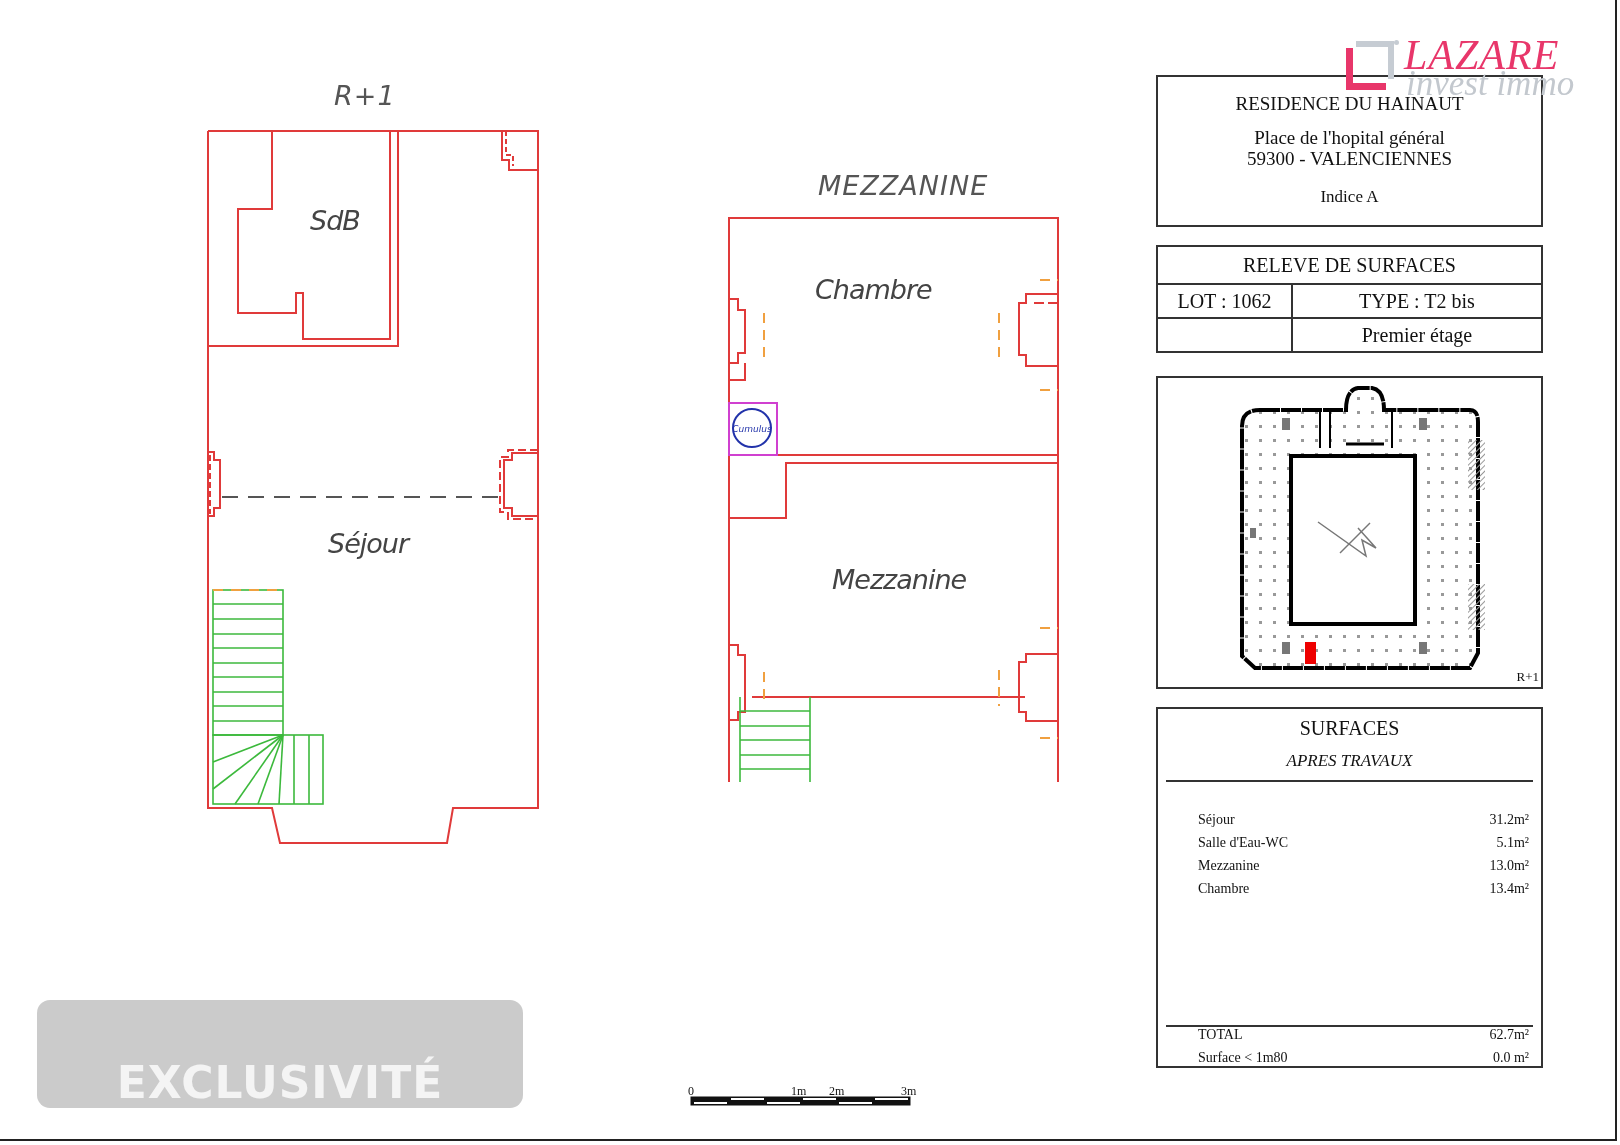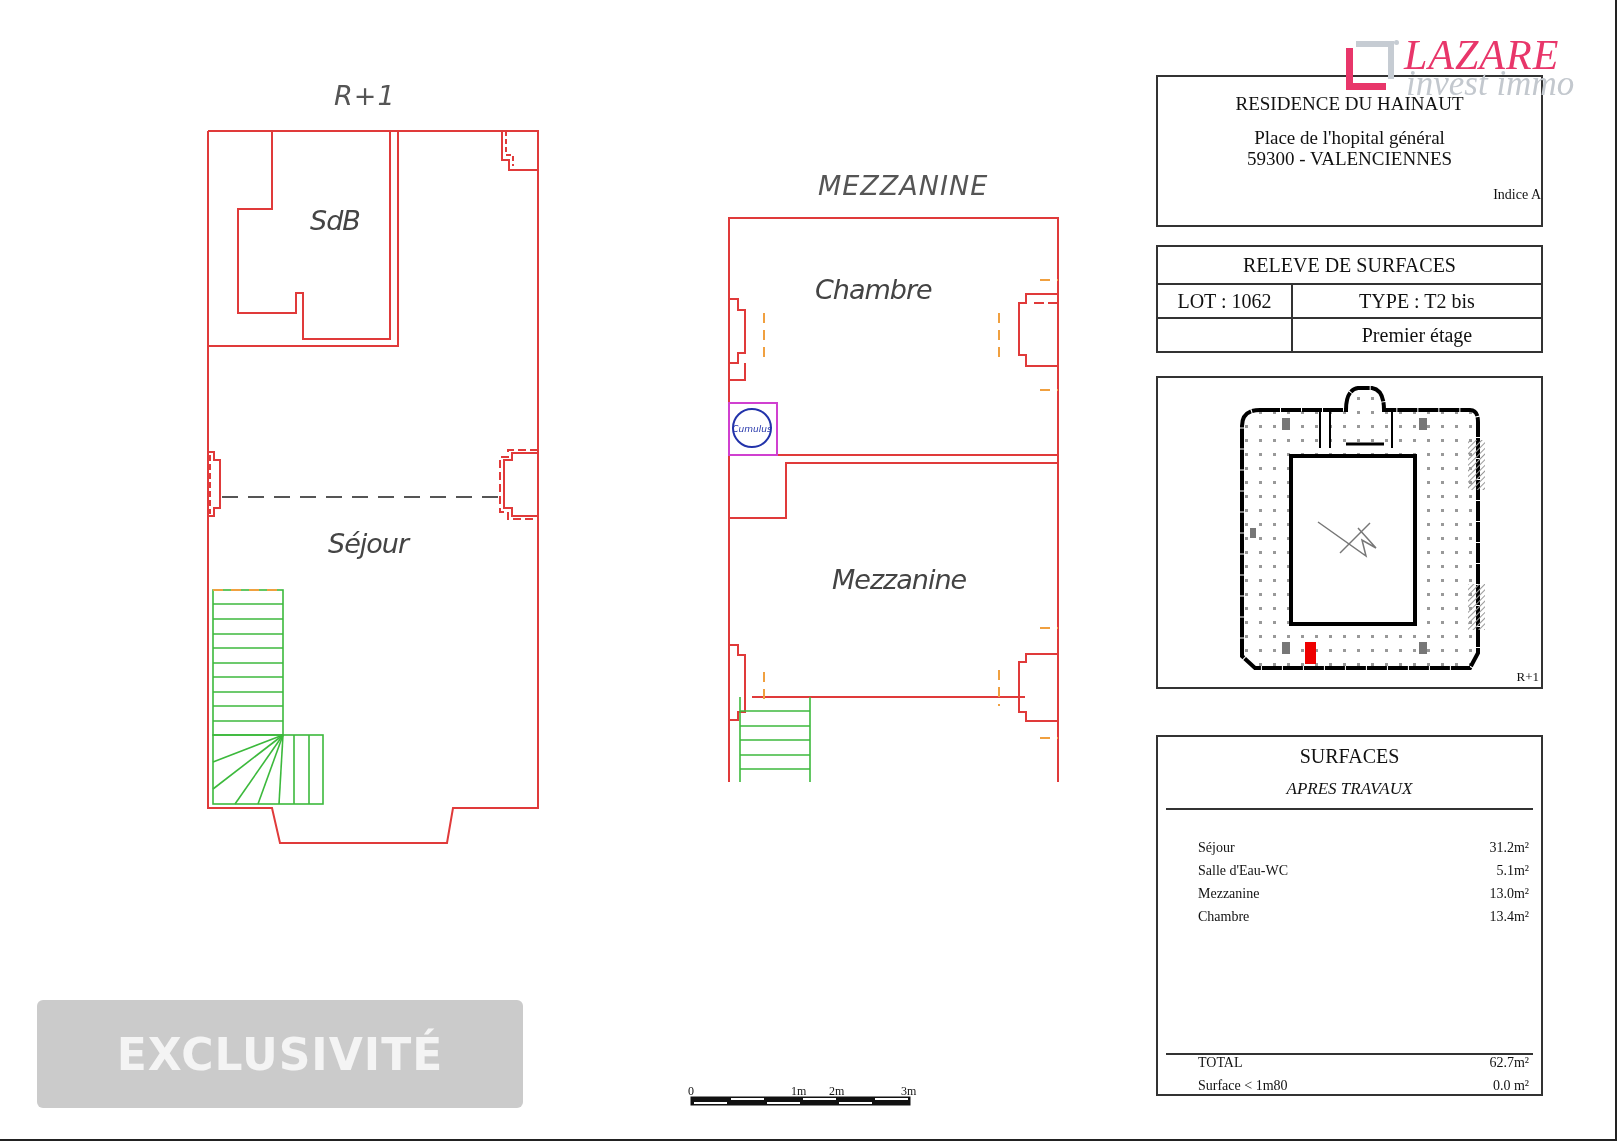--- a/index.html
+++ b/index.html
@@ -12,21 +12,21 @@
   .box-text { position: absolute; left: 0; right: 0; text-align: center; color: #111; font-family: "Liberation Serif", serif; }
   .logo { position: absolute; left: 1346px; top: 36px; width: 240px; height: 60px; font-style: italic; }
   .logo-mark-grey { position: absolute; left: 10px; top: 5px; width: 38px; height: 38px; border: 6px solid #c6ccd3; border-left: none; border-bottom: none; box-sizing: border-box; }
   .logo-mark-pink { position: absolute; left: 0px; top: 12px; width: 40px; height: 42px; border: 7px solid #e8366a; border-top: none; border-right: none; box-sizing: border-box; }
   .logo-dot { position: absolute; left: 48px; top: 4px; width: 5px; height: 5px; border-radius: 50%; background: #c6ccd3; }
   .logo-name { position: absolute; left: 58px; top: -2px; font-family: "Liberation Serif", serif; color: #e8366a; font-size: 42px; letter-spacing: 1px; line-height: 1; }
   .logo-sub { position: absolute; left: 60px; top: 30px; font-family: "Liberation Serif", serif; color: #c3c8ce; font-size: 35px; line-height: 1; }
   .tbl { position: absolute; border-collapse: collapse; }
   .tbl td { border: 2px solid #333; text-align: center; font-size: 20px; color: #111; height: 32px; padding: 0; }
   .surf-row { position: absolute; left: 40px; right: 12px; font-size: 14px; color: #111; display: flex; justify-content: space-between; }
-  .excl { position: absolute; left: 37px; top: 1000px; width: 486px; height: 108px; background: #cbcbcb; border-radius: 6px; display: flex; align-items: center; justify-content: center; }
+  .excl { position: absolute; left: 37px; top: 1000px; width: 486px; height: 108px; background: #cbcbcb; border-radius: 13px; display: flex; align-items: flex-end; justify-content: center; }
   .excl span { font-family: "DejaVu Sans", sans-serif; font-weight: bold; color: #f4f4f4; font-size: 44px; letter-spacing: 1px; }
   .scale-label { position: absolute; font-family: "Liberation Serif", serif; font-size: 12px; color: #111; }
 </style>
 </head>
 <body>
 
 <div class="page-frame"></div>
 
 <svg class="plan" width="1620" height="1145" viewBox="0 0 1620 1145">
 
@@ -132,21 +132,21 @@
 
 <div class="scale-label" style="left:688px; top:1084px;">0</div>
 <div class="scale-label" style="left:757px; top:1084px;margin-left:34px;">1m</div>
 <div class="scale-label" style="left:829px; top:1084px;">2m</div>
 <div class="scale-label" style="left:901px; top:1084px;">3m</div>
 
 <div class="box" style="left:1156px; top:75px; width:387px; height:152px;">
   <div class="box-text" style="top:16px; font-size:19px;">RESIDENCE DU HAINAUT</div>
   <div class="box-text" style="top:50px; font-size:19px;">Place de l'hopital général</div>
   <div class="box-text" style="top:71px; font-size:19px;">59300 - VALENCIENNES</div>
-  <div class="box-text" style="top:110px; font-size:14px;text-align:right;">Indice A</div>
+  <div class="box-text" style="top:110px; font-size:17px;">Indice A</div>
 </div>
 
 <div class="logo">
   <div class="logo-mark-grey"></div>
   <div class="logo-mark-pink"></div>
   <div class="logo-dot"></div>
   <div class="logo-name">LAZARE</div>
   <div class="logo-sub">invest immo</div>
 </div>
 
@@ -196,21 +196,21 @@
     <rect x="249" y="40" width="8" height="12" fill="#777"></rect>
     <rect x="112" y="264" width="8" height="12" fill="#777"></rect>
     <rect x="249" y="264" width="8" height="12" fill="#777"></rect>
     <rect x="80" y="150" width="6" height="10" fill="#777"></rect>
 
     <rect x="135" y="264" width="11" height="22" fill="#ee0000"></rect>
   </svg>
   <div style="position:absolute; right:2px; bottom:2px; font-size:13px; color:#111;">R+1</div>
 </div>
 
-<div class="box" style="left:1156px; top:707px; width:387px; height:361px;margin-top:28px;">
+<div class="box" style="left:1156px; top:707px; width:387px; height:361px;">
   <div class="box-text" style="top:8px; font-size:20px;">SURFACES</div>
   <div class="box-text" style="top:42px; font-size:17px;font-style:italic;">APRES TRAVAUX</div>
   <div style="position:absolute; left:8px; right:8px; top:71px; border-top:2px solid #333;"></div>
   <div class="surf-row" style="top:103px;">
     <span>Séjour</span>
     <span>31.2m²</span>
   </div>
   <div class="surf-row" style="top:126px;">
     <span>Salle d'Eau-WC</span>
     <span>5.1m²</span>

